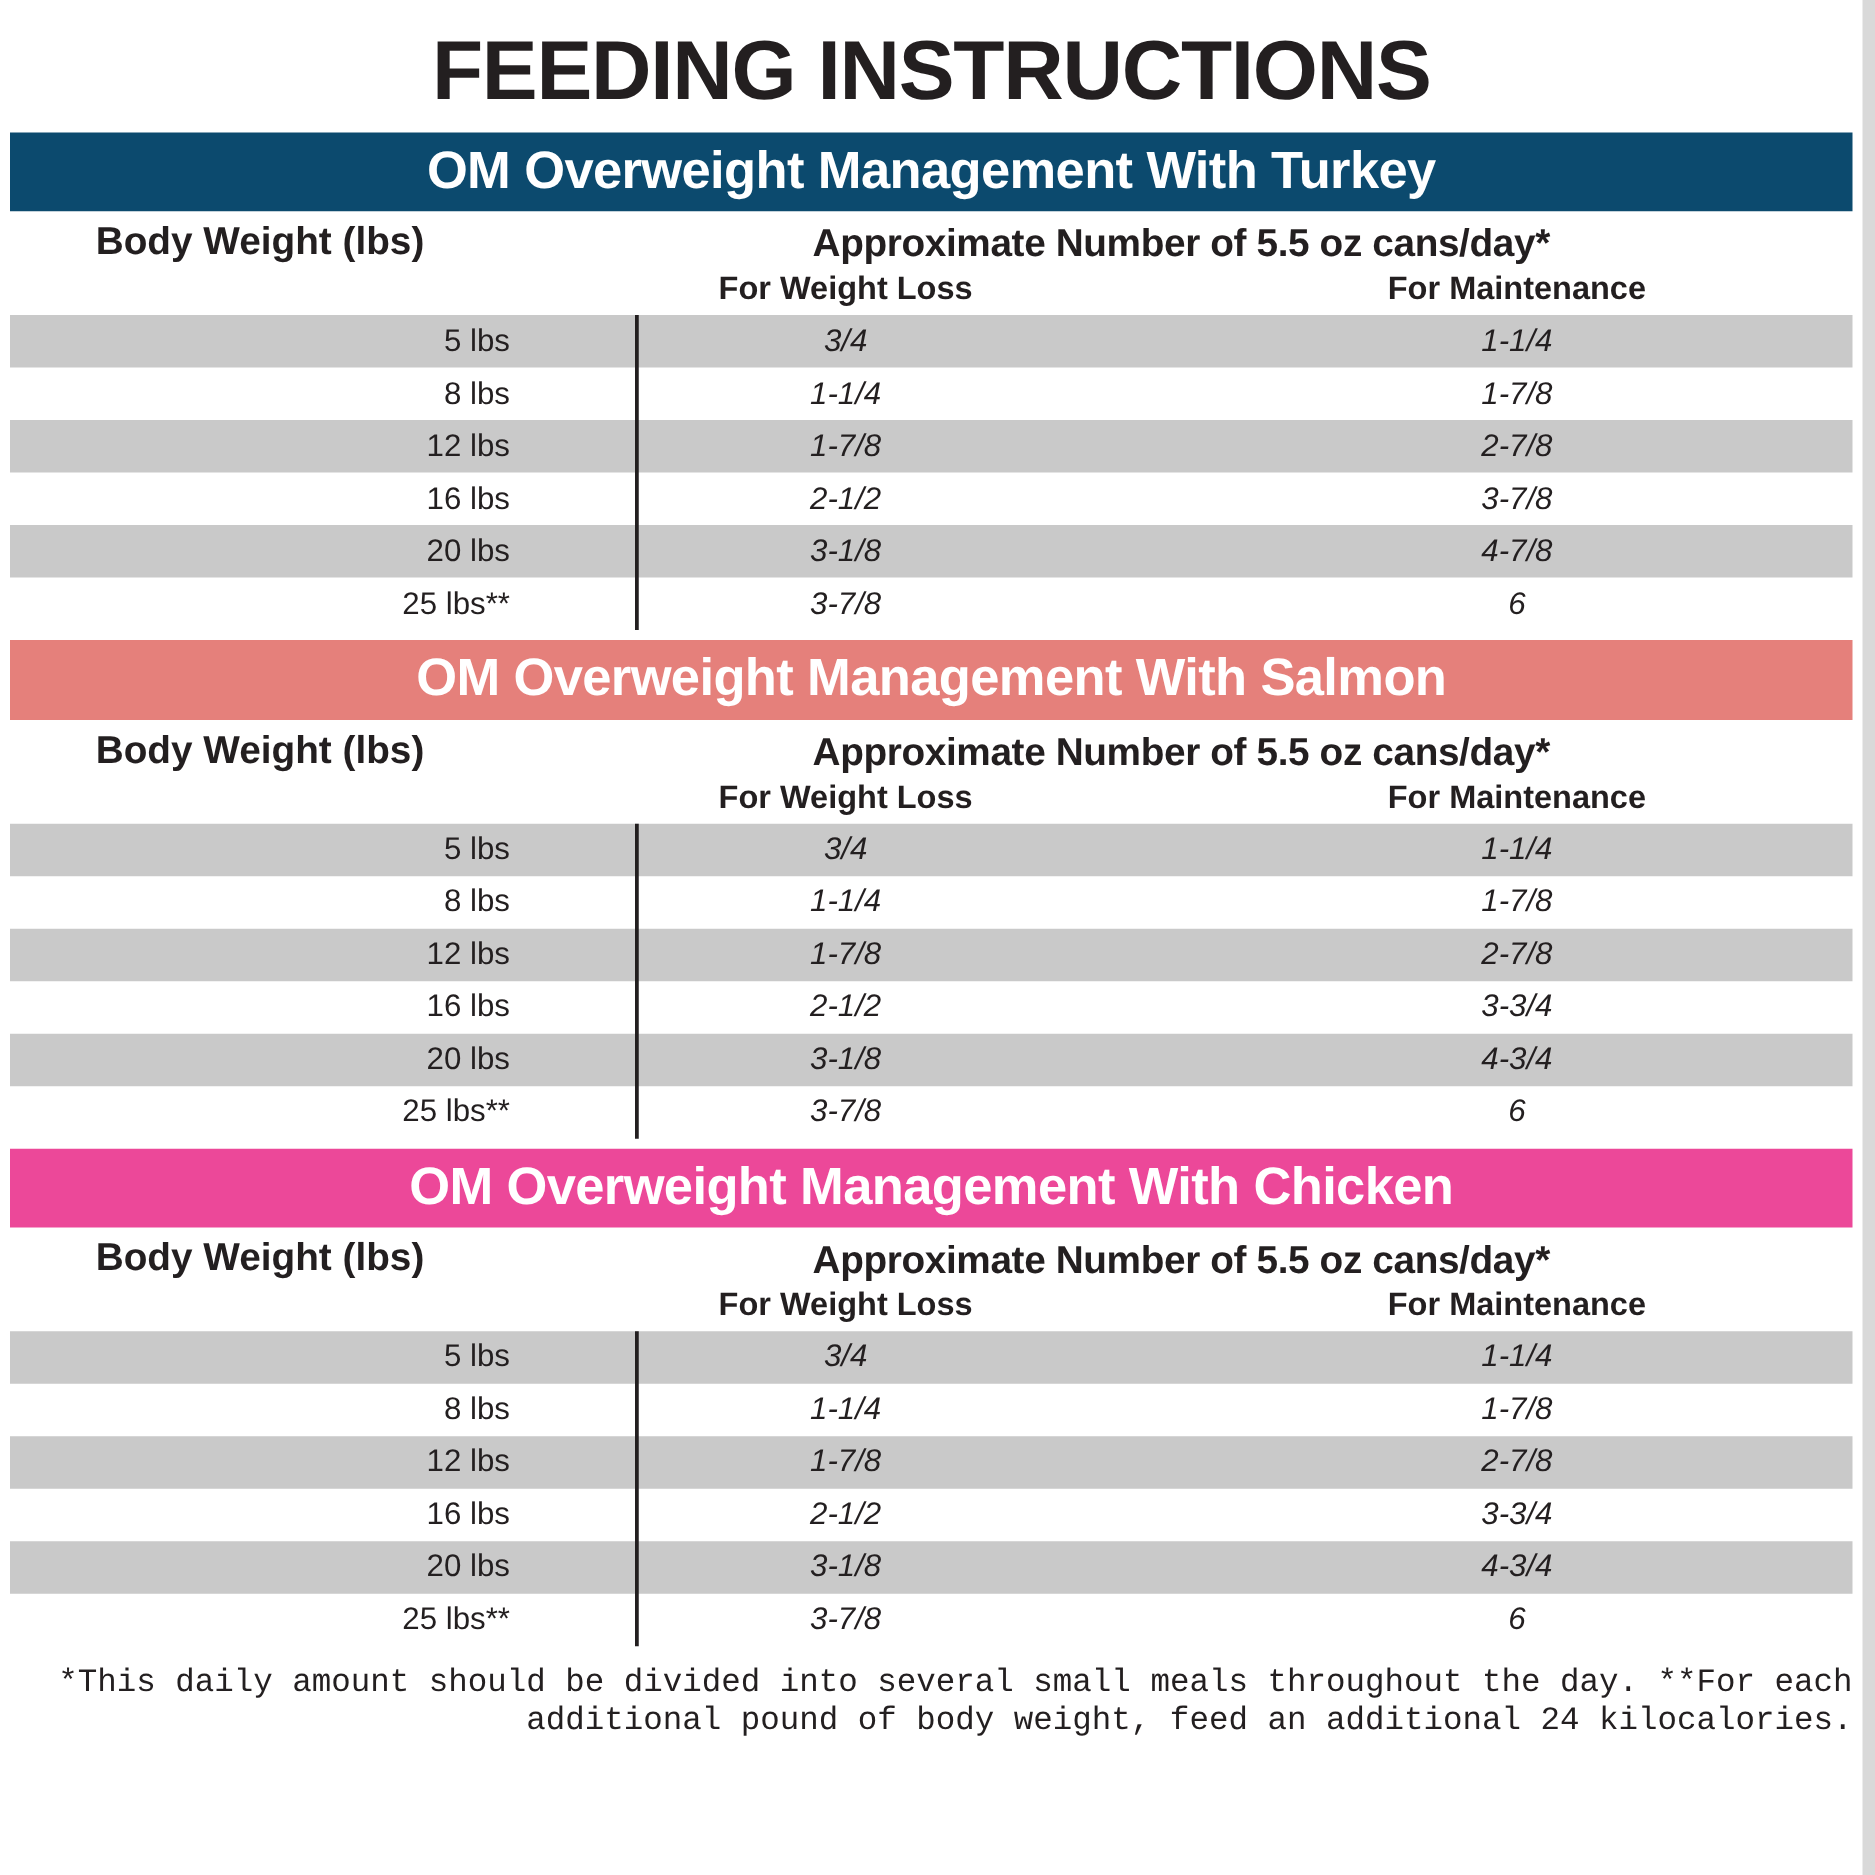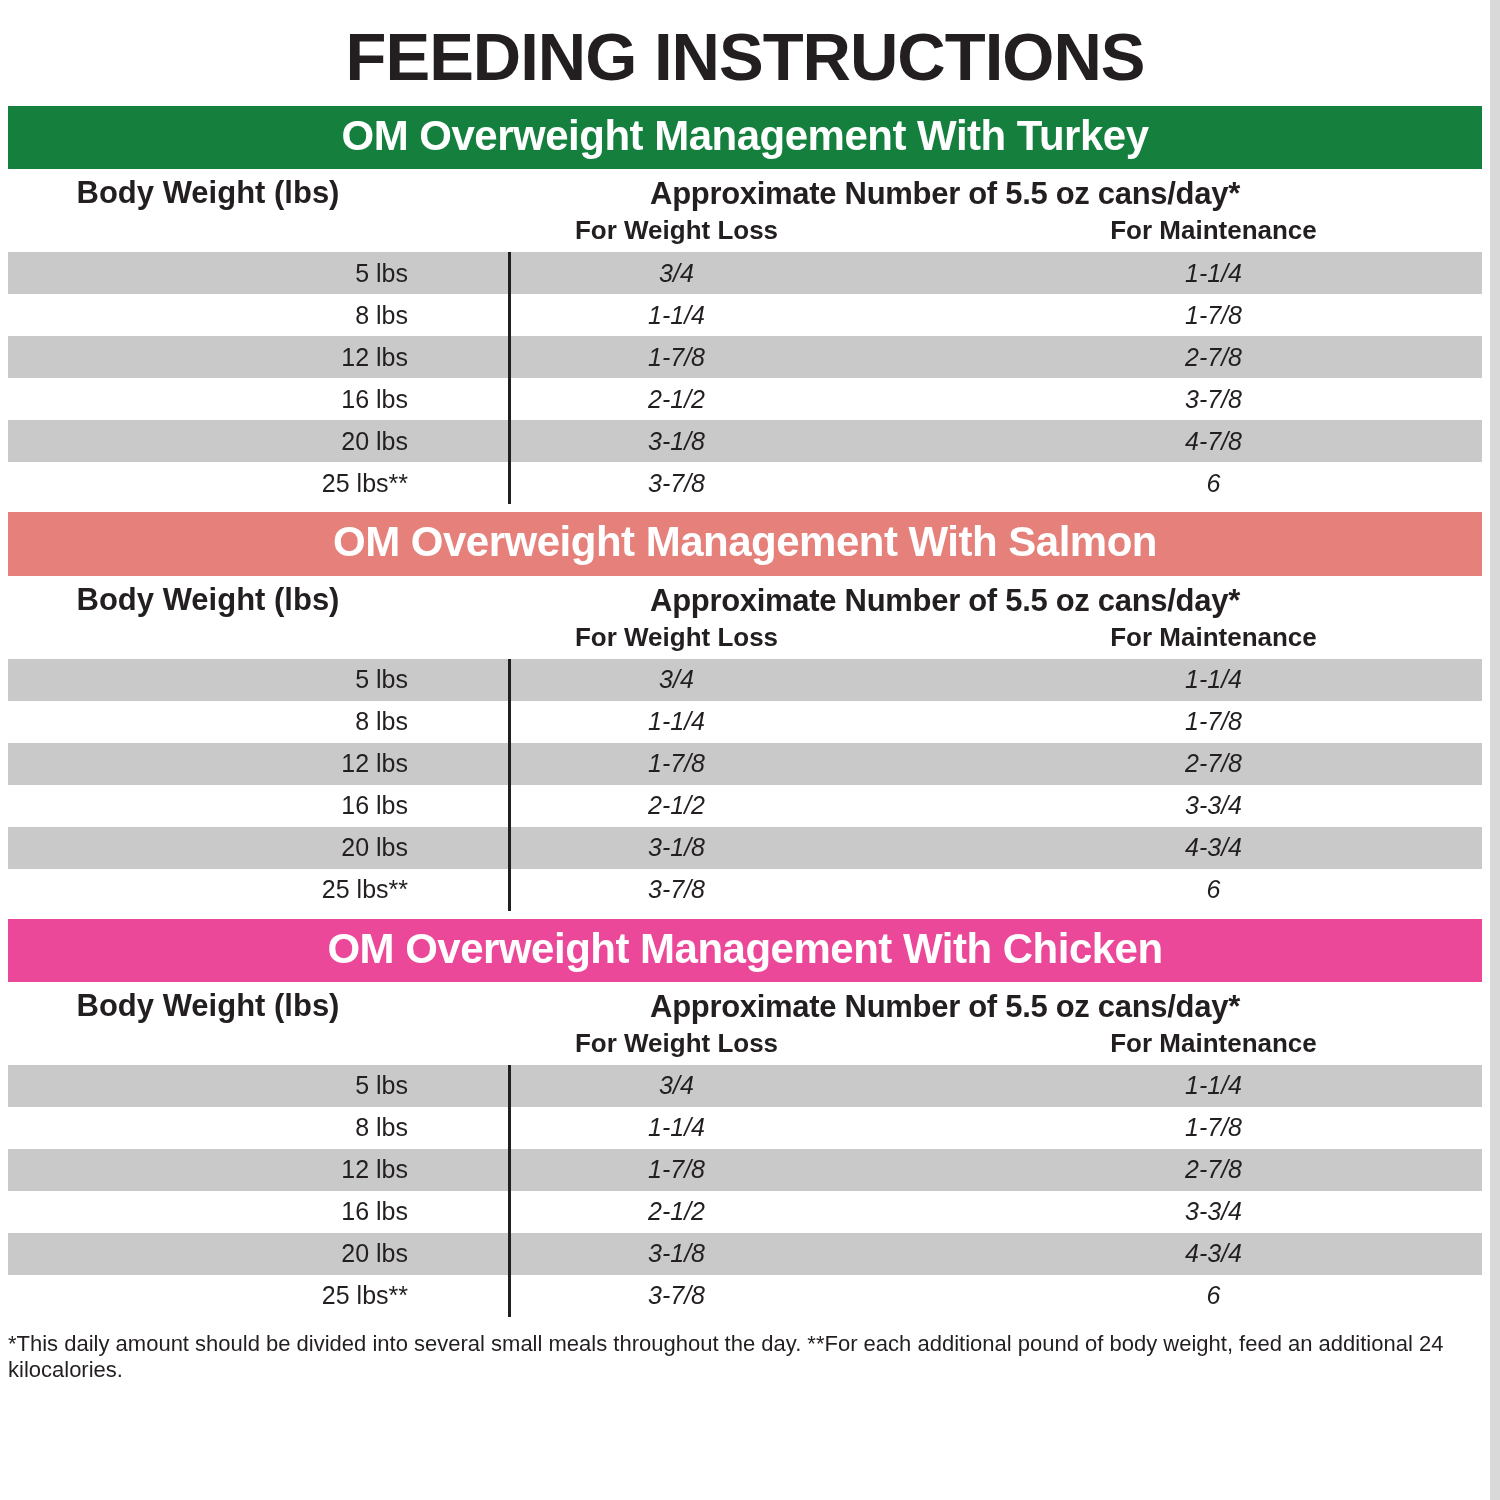--- a/index.html
+++ b/index.html
@@ -42,29 +42,29 @@
   }
   .band {
     color: #ffffff;
     font-size: 42px;
     font-weight: bold;
     text-align: center;
     padding: 8px 0 11px 0;
     letter-spacing: -0.5px;
     line-height: 1.05;
   }
-  .band-turkey { background: #15803d; }
+  .band-turkey { background: #0c4a6e; }
   .band-salmon { background: #e5807b; }
   .band-chicken { background: #ec4899; }
 
   .section { position: relative; }
 
   .hdr {
     display: flex;
-    align-items: center;
+    align-items: flex-end;
     padding: 6px 0 0 0;
   }
   .hdr-left {
     width: 400px;
     flex: 0 0 400px;
     text-align: center;
     font-size: 31px;
     font-weight: bold;
     padding-bottom: 2px;
   }
@@ -110,23 +110,23 @@
   }
   .divider {
     position: absolute;
     top: 0;
     bottom: 0;
     left: 500px;
     width: 3px;
     background: #231f20;
   }
   .footnote {
-    font-family: Liberation Sans, sans-serif;
-    font-size: 22px;
-    text-align: left;
+    font-family: Liberation Mono, monospace;
+    font-size: 26px;
+    text-align: right;
     padding-top: 14px;
     color: #231f20;
   }
   .spacer-sm { height: 8px; }
 </style>
 </head>
 <body>
 
 <div class="page">
   <div class="edge-right"></div>

